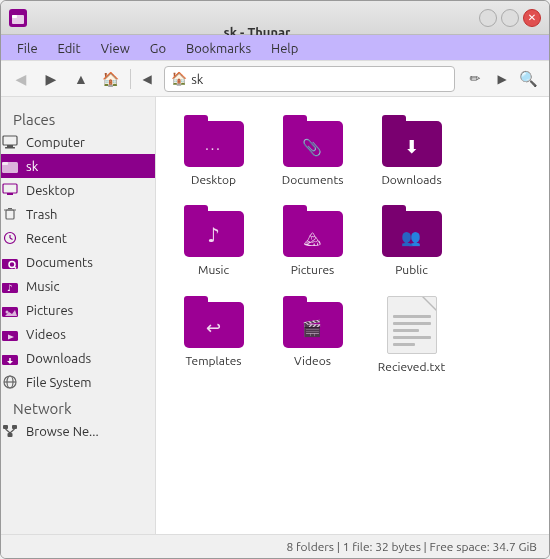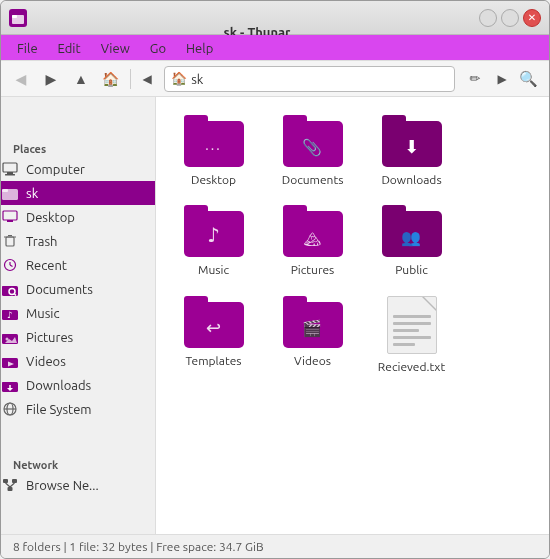--- a/index.html
+++ b/index.html
@@ -71,21 +71,21 @@
       color: #666;
     }
     .wc-btn.close {
       background: #e05050;
       border-color: #c03030;
       color: white;
       font-weight: bold;
     }
     
     .menubar {
-      background: #d946ef;
+      background: #c4b5fd;
       border-bottom: 1px solid #ddd;
       height: 26px;
       display: flex;
       align-items: center;
       padding: 0 8px;
       gap: 4px;
       flex-shrink: 0;
     }
     .menu-item {
       padding: 2px 8px;
@@ -155,26 +155,25 @@
     
     .sidebar {
       width: 155px;
       background: #f0f0f0;
       border-right: 1px solid #ddd;
       overflow-y: auto;
       flex-shrink: 0;
       padding: 8px 0;
     }
     .sidebar-section-label {
-      font-size: 11px;
-      font-weight: bold;
+      font-size: 15px;
+      font-weight: normal;
       color: #555;
       padding: 6px 12px 2px;
       text-transform: none;
-      margin-top: 32px;
     }
     .sidebar-item {
       display: flex;
       align-items: center;
       padding: 3px 0;
       gap: 7px;
       cursor: pointer;
       border-radius: 0;
       color: #333;
       font-size: 13px;
@@ -257,20 +256,21 @@
     .statusbar {
       height: 24px;
       background: #f0f0f0;
       border-top: 1px solid #ddd;
       display: flex;
       align-items: center;
       padding: 0 12px;
       font-size: 12px;
       color: #555;
       flex-shrink: 0;
+      justify-content: flex-end;
     }
 
     
     .folder-body.purple { background: #9c0094; }
     .folder-tab.purple { background: #9c0094; }
 
     
     ::-webkit-scrollbar { width: 8px; }
     ::-webkit-scrollbar-track { background: #f0f0f0; }
     ::-webkit-scrollbar-thumb { background: #bbb; border-radius: 4px; }
@@ -293,20 +293,21 @@
       <div class="wc-btn"></div>
       <div class="wc-btn close">✕</div>
     </div>
   </div>
 
   <div class="menubar">
     <div class="menu-item">File</div>
     <div class="menu-item">Edit</div>
     <div class="menu-item">View</div>
     <div class="menu-item">Go</div>
+    <div class="menu-item">Bookmarks</div>
     <div class="menu-item">Help</div>
   </div>
 
   <div class="toolbar">
     <button class="tb-btn disabled" title="Back">◀</button>
     <button class="tb-btn" title="Forward">▶</button>
     <button class="tb-btn" title="Up">▲</button>
     <button class="tb-btn" title="Home">🏠</button>
     <div class="tb-separator"></div>
     <button class="tb-nav-arrow">◀</button>

